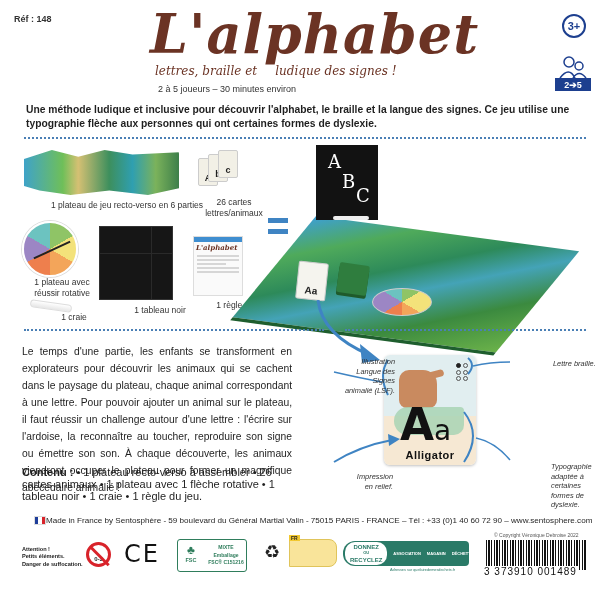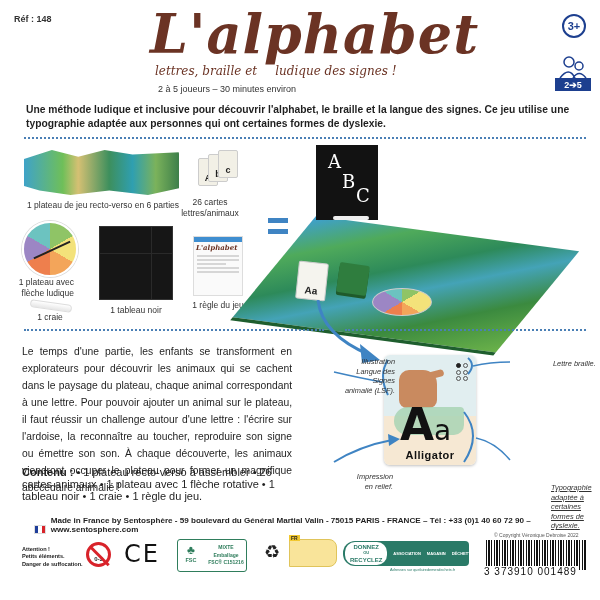--- a/index.html
+++ b/index.html
@@ -18,21 +18,21 @@
   .age-badge { left: 562px; top: 14px; width: 24px; height: 24px; border: 2px solid #1d3f8f; border-radius: 50%; color: #1d3f8f; font-size: 11px; font-weight: bold; display: flex; align-items: center; justify-content: center; }
   .players-icon { left: 555px; top: 54px; width: 36px; height: 36px; }
   .players-badge { left: 555px; top: 78px; width: 36px; height: 13px; background: #1d3f8f; color: #fff; font-size: 9px; font-weight: bold; display:flex; align-items:center; justify-content:center; }
 
   .intro { left: 26px; top: 103px; width: 560px; font-size: 10.3px; font-weight: bold; line-height: 14px; color: #1f1f1f; }
 
   .dots { height: 0; border-top: 2px dotted #4a7fb5; }
 
   
   .board-pieces { left: 24px; top: 150px; width: 155px; height: 45px; border-radius: 4px; background: linear-gradient(90deg,#3fa3c8 0%,#6fbf59 25%,#d5c073 35%,#3d8f5d 55%,#2f9fb0 70%,#7bb25b 85%,#3d7f4a 100%); clip-path: polygon(0 20%,18% 0,35% 15%,52% 0,70% 10%,100% 5%,100% 85%,80% 100%,55% 90%,30% 100%,10% 90%,0 80%); }
-  .caption { font-size: 8.5px; color: #333; text-align: center; line-height: 11px; }
+  .caption { font-size: 8.5px; color: #333; text-align: center; line-height: 11px; margin-left: 24px; }
 
   .cards-thumb { left: 198px; top: 150px; width: 42px; height: 44px; }
   .card-mini { position: absolute; width: 20px; height: 28px; background: #f2f0e6; border: 1px solid #ccc; border-radius: 2px; font-size: 9px; font-weight: bold; text-align: center; line-height: 38px; }
 
   .spinner { left: 22px; top: 221px; width: 56px; height: 56px; border-radius: 50%;
     background: conic-gradient(#8fc466 0 60deg, #f3e27a 60deg 120deg, #f3a55a 120deg 180deg, #ee7f4d 180deg 240deg, #9c86c4 240deg 300deg, #6cc3c0 300deg 360deg); border: 2px solid #fff; box-shadow: 0 0 0 1px #ddd; }
   .spinner-arrow { position: absolute; left: 8px; top: 26px; width: 40px; height: 2px; background: #222; transform: rotate(-25deg); }
   .chalk { left: 30px; top: 302px; width: 42px; height: 8px; background: linear-gradient(#fff,#e6e6e6); border: 1px solid #ddd; border-radius: 4px; transform: rotate(8deg); }
 
   .blackboard { left: 99px; top: 226px; width: 74px; height: 74px; background: #161616; border: 1px solid #333; }
@@ -72,21 +72,21 @@
   .gator { position: absolute; left: 10px; top: 52px; width: 70px; height: 28px; background: #a8d3b4; border-radius: 14px 4px 10px 14px; opacity: .85; }
   .big-letter { position: absolute; left: 16px; top: 46px; font-size: 44px; font-weight: bold; color: #111; font-family: "DejaVu Sans", sans-serif; line-height: 48px; }
   .big-letter small { font-size: 28px; font-weight: normal; }
   .card-word { position: absolute; left: 0; right: 0; bottom: 4px; text-align: center; font-size: 11px; font-weight: bold; letter-spacing: .5px; color: #111; }
 
   .anno { font-family: "Liberation Sans", sans-serif; font-style: italic; font-size: 7.4px; line-height: 9.5px; color: #333; margin-left: 41px; }
   .anno-right { text-align: left; }
   .anno-leftalign { text-align: right; }
 
   
-  .madein { left: 34px; top: 516px; font-size: 8.1px; font-weight: bold; color: #1f1f1f; display:flex; align-items:flex-end; gap: 5px; }
+  .madein { left: 34px; top: 516px; font-size: 8.1px; font-weight: normal; color: #1f1f1f; display:flex; align-items:flex-end; }
   .flag { width: 12px; height: 9px; background: linear-gradient(90deg,#1e3e9a 33%,#fff 33% 66%,#d8232a 66%); border: 1px solid #ddd; }
   .copyright { left: 494px; top: 532px; font-size: 5px; color: #555; }
   .warning { left: 22px; top: 546px; font-size: 5.6px; font-weight: bold; line-height: 7.3px; color: #222; }
   .no03 { left: 86px; top: 542px; width: 25px; height: 25px; border-radius: 50%; border: 3px solid #d8232a; font-size: 6px; font-weight:bold; display:flex; align-items:flex-end; justify-content:center; padding-bottom: 2px; }
   .no03::after { content:""; position:absolute; left:9px; top:-2px; width:3px; height:26px; background:#d8232a; transform: rotate(-45deg); }
   .ce { left: 124px; top: 540px; font-size: 24px; color: #111; font-family: "DejaVu Sans", sans-serif; letter-spacing: 2px; }
   .fsc { left: 177px; top: 539px; width: 70px; height: 33px; border: 1px solid #2f7d5c; border-radius: 3px; font-size: 5px; color: #2f7d5c; }
   .fsc-logo { position: absolute; left: 4px; top: 4px; width: 18px; font-weight: bold; font-size: 5.5px; text-align: center; }
   .fsc-tree { font-size: 12px; line-height: 13px; display:block; }
   .fsc-text { position: absolute; left: 28px; top: 4px; font-weight: bold; line-height: 7.5px; text-align: center; width: 40px; }
@@ -111,42 +111,42 @@
 <div class="abs players">2 à 5 joueurs – 30 minutes environ</div>
 
 <div class="abs age-badge">3+</div>
 <svg class="abs players-icon" viewBox="0 0 36 36">
   <circle cx="14" cy="8" r="5" fill="none" stroke="#1d3f8f" stroke-width="1.5"></circle>
   <circle cx="24" cy="12" r="4" fill="none" stroke="#1d3f8f" stroke-width="1.5"></circle>
   <path d="M5 24 Q14 12 20 24 M18 24 Q24 15 31 24" fill="none" stroke="#1d3f8f" stroke-width="1.5"></path>
 </svg>
 <div class="abs players-badge">2➔5</div>
 
-<div class="abs intro">Une méthode ludique et inclusive pour découvrir l'alphabet, le braille et la langue des signes. Ce jeu utilise une typographie adaptée aux personnes qui ont certaines formes de dyslexie.</div>
+<div class="abs intro">Une méthode ludique et inclusive pour découvrir l'alphabet, le braille et la langue des signes. Ce jeu utilise une typographie flèche aux personnes qui ont certaines formes de dyslexie.</div>
 <div class="abs dots" style="left:24px; top:137px; width:562px;"></div>
 
 <div class="abs board-pieces"></div>
 <div class="abs caption" style="left:18px; top:200px; width:170px;">1 plateau de jeu recto-verso en 6 parties</div>
 
 <div class="abs cards-thumb">
   <div class="card-mini" style="left:0; top:8px;">A</div>
   <div class="card-mini" style="left:10px; top:4px;">b</div>
   <div class="card-mini" style="left:20px; top:0;">c</div>
 </div>
 <div class="abs caption" style="left:176px; top:197px; width:68px;">
   <div>26 cartes</div>
   <div>lettres/animaux</div>
 </div>
 
 <div class="abs spinner">
     <div class="spinner-arrow"></div>
   </div>
-<div class="abs caption" style="left:2px; top:277px; width:72px;text-align:right;">
+<div class="abs caption" style="left:2px; top:277px; width:72px;">
   <div>1 plateau avec</div>
-  <div>flèche ludique</div>
+  <div>réussir rotative</div>
 </div>
 
 <div class="abs chalk"></div>
 <div class="abs caption" style="left:22px; top:312px; width:56px;">1 craie</div>
 
 <div class="abs blackboard"></div>
 <div class="abs caption" style="left:96px; top:305px; width:80px;">1 tableau noir</div>
 
 <div class="abs rules-thumb">
   <div class="rules-head"></div>
@@ -220,21 +220,21 @@
 <div class="abs anno anno-leftalign" style="left:298px; top:357px; width:56px;">
   <div>Illustration</div>
   <div>Langue des Signes</div>
   <div>animalié (LSF).</div>
 </div>
 <div class="abs anno anno-right" style="left:512px; top:359px;">Lettre braille.</div>
 <div class="abs anno anno-leftalign" style="left:300px; top:472px; width:52px;">
   <div>Impression</div>
   <div>en relief.</div>
 </div>
-<div class="abs anno anno-right" style="left:510px; top:483px;text-decoration:underline;">
+<div class="abs anno anno-right" style="left:510px; top:462px;">
   <div>Typographie</div>
   <div>adaptée à certaines</div>
   <div>formes de dyslexie.</div>
 </div>
 
 <div class="abs madein">
   <span class="flag"></span>
   <span>Made in France by Sentosphère - 59 boulevard du Général Martial Valin - 75015 PARIS - FRANCE – Tél : +33 (0)1 40 60 72 90 – www.sentosphere.com</span>
 </div>
 <div class="abs copyright">© Copyright  Véronique  Debroise  2022</div>

